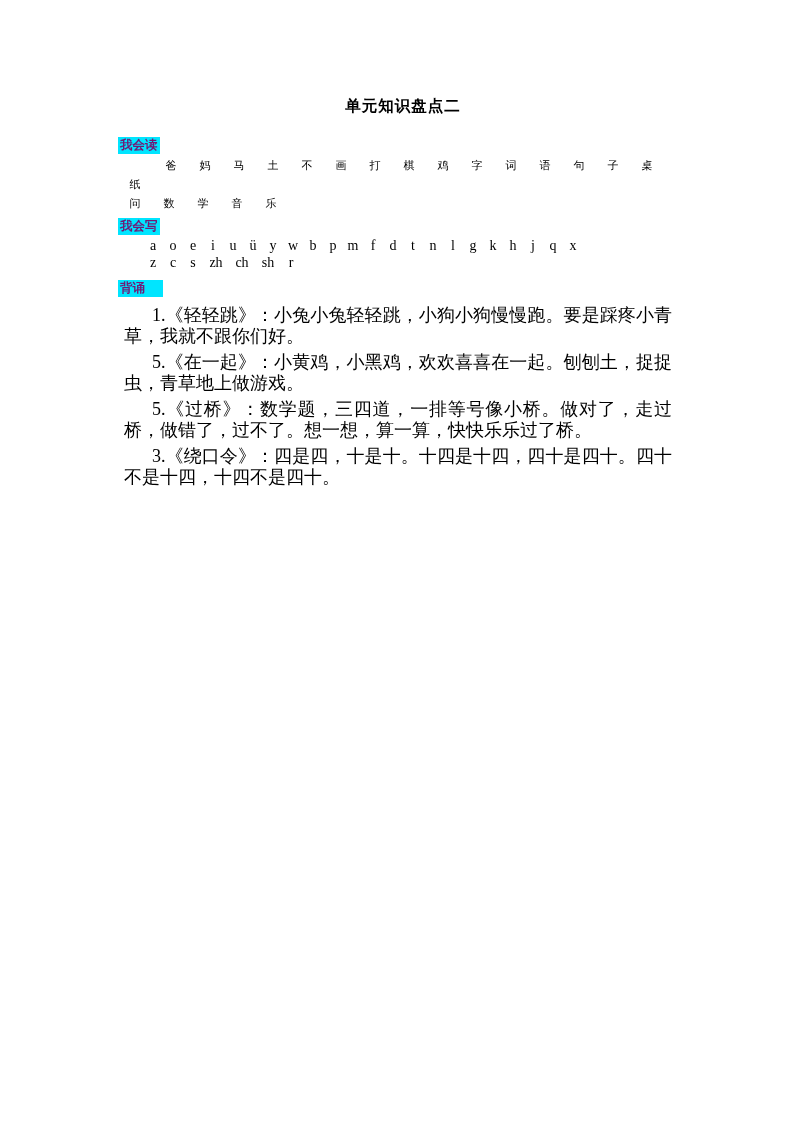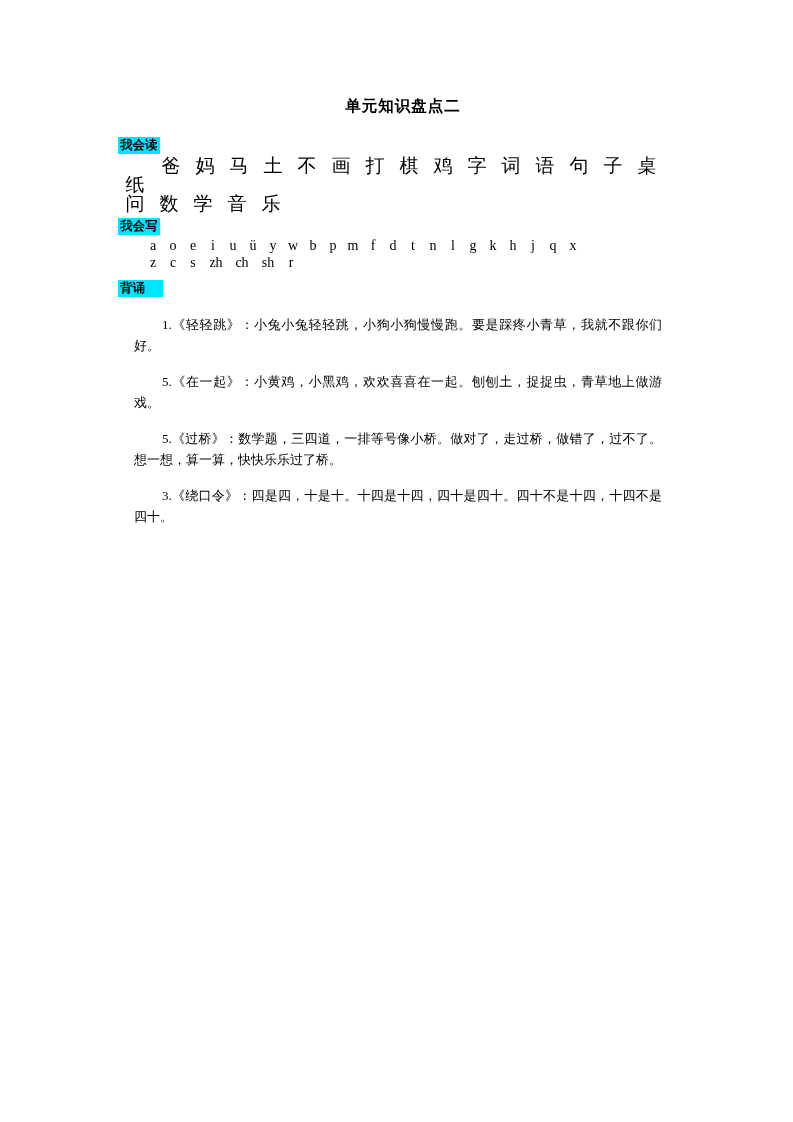--- a/index.html
+++ b/index.html
@@ -34,33 +34,33 @@
     font-size: 15.5px;
     font-weight: bold;
     font-family: "Liberation Sans", sans-serif;
     letter-spacing: 1px;
     margin: 0 0 18px 0;
     padding-left: 10px;
   }
   .section-head {
     display: inline-block;
     background: #00e5ff;
-    color: #000000;
+    color: #701a75;
     font-size: 12.5px;
     font-family: "Liberation Sans", sans-serif;
     font-weight: bold;
     line-height: 15px;
     padding: 1px 2px 1px 2px;
     margin: 0 0 2px 0;
   }
   .section-head.wide {
     padding-right: 18px;
   }
   .char-row {
-    font-size: 19px;
+    font-size: 11px;
     line-height: 19px;
     letter-spacing: 0;
     margin: 0 0 0 0;
     text-align: justify;
   }
   .char-row .indent {
     display: inline-block;
     width: 36px;
   }
   .char-row span.c {
@@ -81,23 +81,23 @@
   .pinyin-row span.p {
     display: inline-block;
     min-width: 14px;
     text-align: center;
     margin-right: 6px;
   }
   .pinyin-row span.p.two {
     min-width: 20px;
   }
   .para {
-    font-size: 13px;
+    font-size: 18px;
     line-height: 20.5px;
-    margin: 16px;
+    margin: 6px;
     text-align: justify;
     text-justify: inter-ideograph;
     text-indent: 28px;
   }
   .recite-block {
     margin-top: 2px;
   }
   .spacer-2 { height: 3px; }
   .spacer-6 { height: 7px; }
 </style>

